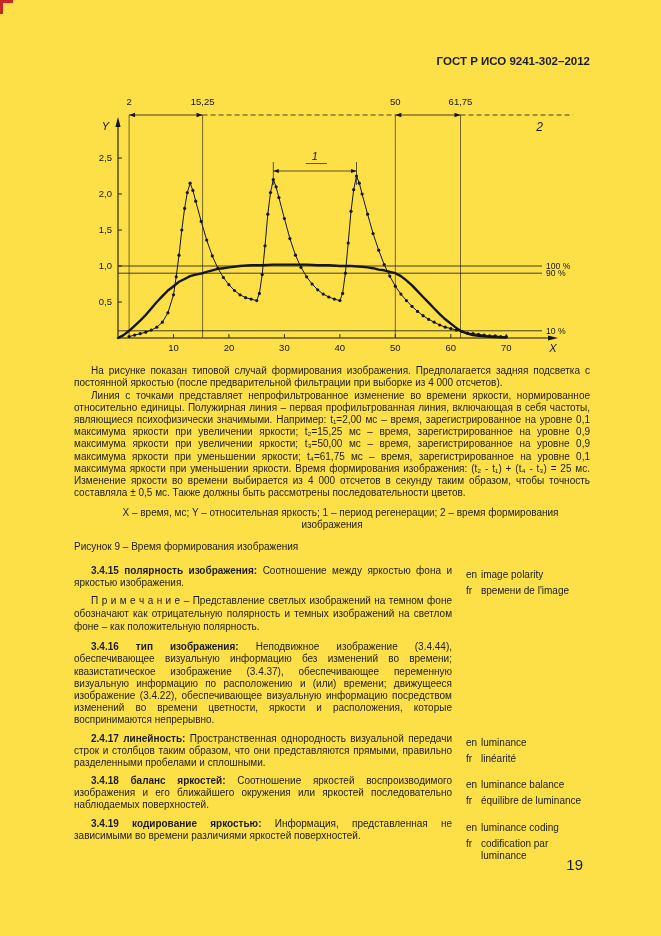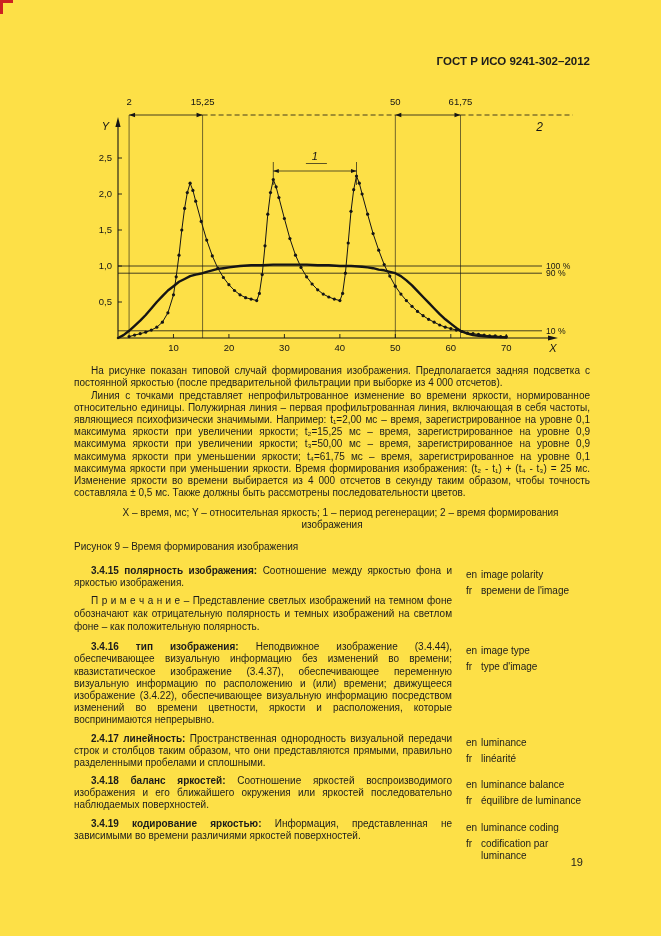--- a/index.html
+++ b/index.html
@@ -23,21 +23,21 @@
   .term-main { width:378px; }
   .term-def { text-indent:17px; text-align:justify; }
   .term-def b { font-weight:bold; }
   .term-note {
     font-size:10px; line-height:1.3; text-indent:17px; text-align:justify;
     margin-top:5px; margin-bottom:2px;
   }
   .term-lang { width:128px; margin-left:10px; }
   .term-lang p { padding-left:15px; margin:4px; }
   .term-lang .tag { display:inline-block; width:15px; margin-left:-15px; }
-  .page-num { position:absolute; right:78px; top:856px; font-size:11px; }
+  .page-num { position:absolute; right:78px; top:856px; font-size:15px; }
 </style>
 </head>
 <body>
 
 <div class="page">
   <div class="corner-mark"></div>
 
   <div class="content">
 
     <p class="doc-code">ГОСТ Р ИСО 9241-302–2012</p>
@@ -208,24 +208,20 @@
           <p><span class="tag">en</span><span>image polarity</span></p>
           <p><span class="tag">fr</span><span>времени de l'image</span></p>
         </div>
       </div>
 
       <div class="term-row">
         <div class="term-main">
           <p class="term-def"><b>3.4.16 тип изображения:</b>
             <span>Неподвижное изображение (3.4.44), обеспечивающее визуальную информацию без изменений во времени; квазистатическое изображение (3.4.37), обеспечивающее переменную визуальную информацию по расположению и (или) времени; движущееся изображение (3.4.22), обеспечивающее визуальную информацию посредством изменений во времени цветности, яркости и расположения, которые воспринимаются непрерывно.</span></p>
         </div>
-        <div class="term-lang">
-          <p><span class="tag">en</span><span>image type</span></p>
-          <p><span class="tag">fr</span><span>type d'image</span></p>
-        </div>
       </div>
 
       <div class="term-row">
         <div class="term-main">
           <p class="term-def"><b>2.4.17 линейность:</b>
             <span>Пространственная однородность визуальной передачи строк и столбцов таким образом, что они представляются прямыми, правильно разделенными пробелами и сплошными.</span></p>
         </div>
         <div class="term-lang">
           <p><span class="tag">en</span><span>luminance</span></p>
           <p><span class="tag">fr</span><span>linéarité</span></p>

